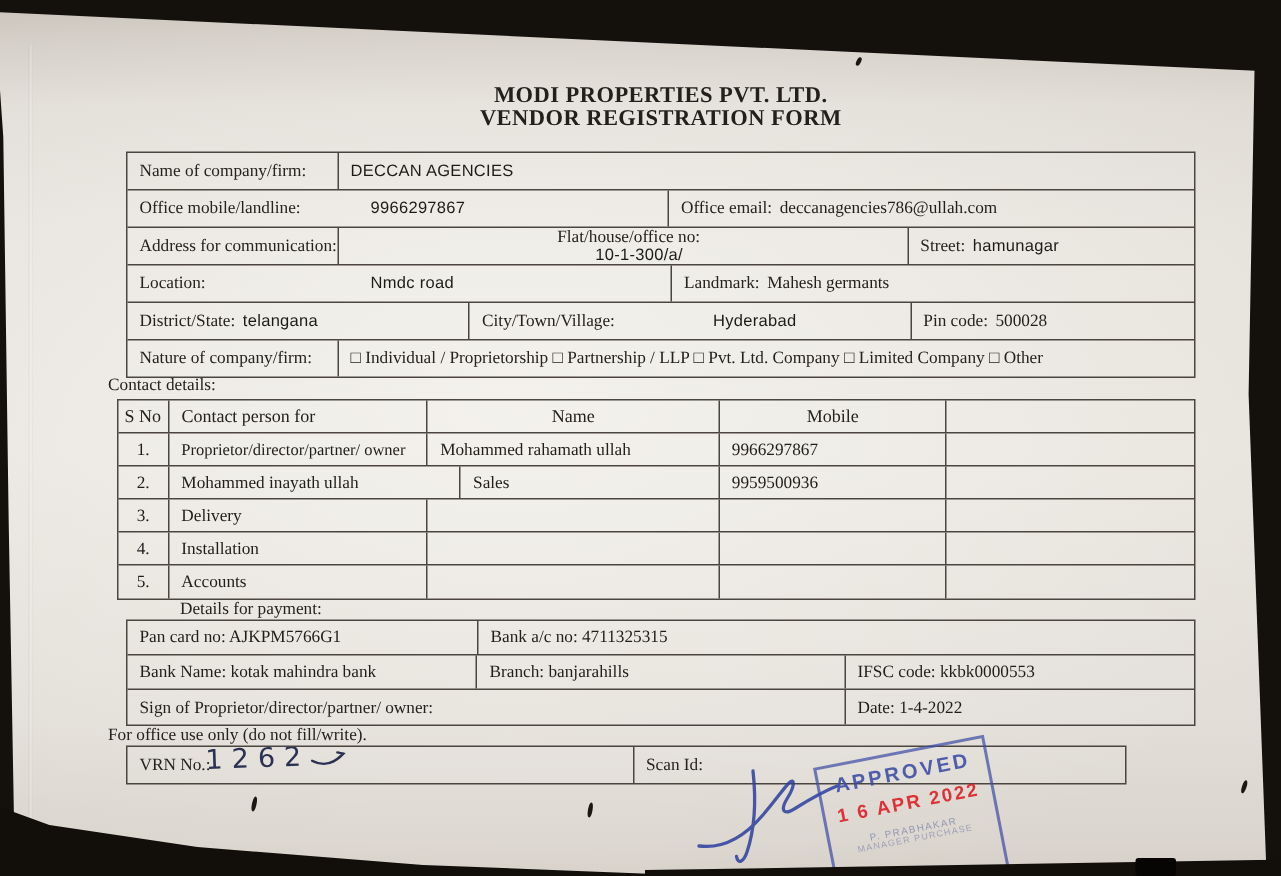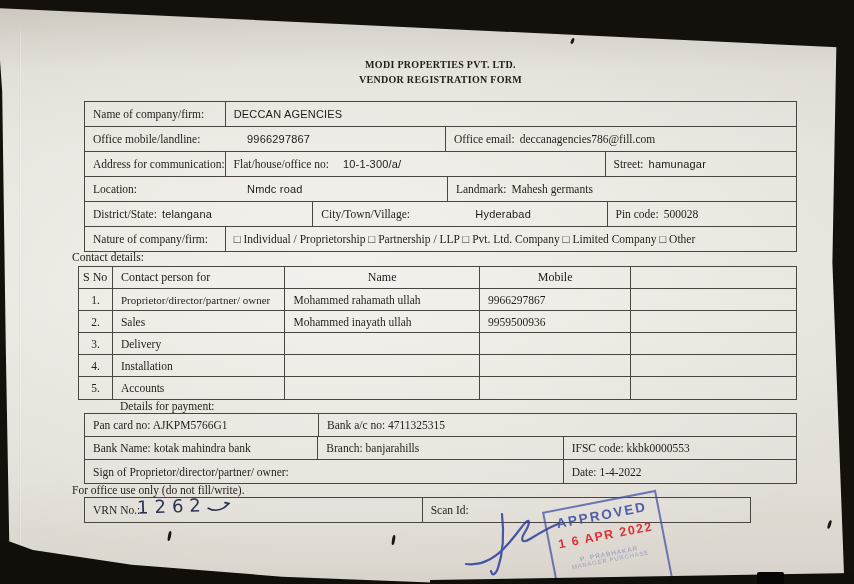--- a/index.html
+++ b/index.html
@@ -19,21 +19,21 @@
     clip-path:polygon(0 0,22% 6%,58% 55%,100% 100%,0 100%);}
   .bl-dark{position:absolute;left:0;bottom:0;width:470px;height:46px;background:#120e0a;
     clip-path:polygon(0 0,7% 26%,28% 58%,60% 84%,100% 100%,0 100%);}
   .bb-dark{position:absolute;left:430px;right:0;bottom:0;height:14px;background:#120e0a;
     clip-path:polygon(0 72%,100% 22%,100% 100%,0 100%);}
   .bb-black{position:absolute;left:757px;top:572px;width:27px;height:12px;background:#070503;border-radius:2px;}
   
   .speck{position:absolute;background:#1c1712;border-radius:45%;}
   
   .title{position:absolute;left:84px;top:57px;width:713px;text-align:center;line-height:15px;
-         font-weight:bold;font-size:10px;letter-spacing:.3px;color:#23201c;}
+         font-weight:bold;font-size:15px;letter-spacing:.3px;color:#23201c;}
   
   .tbl{position:absolute;border:1px solid #4a453e;box-sizing:border-box;background:rgba(255,255,255,0.06);}
   .row{display:flex;box-sizing:border-box;border-bottom:1px solid #4a453e;position:relative;}
   .row:last-child{border-bottom:none;}
   .cell{box-sizing:border-box;border-right:1px solid #4a453e;padding:0 0 0 8px;display:flex;align-items:center;
         overflow:hidden;white-space:nowrap;position:relative;}
   .cell:last-child{border-right:none;}
   .lbl{font-size:11.5px;color:#26221e;}
   .vsans{font-family:"Liberation Sans",sans-serif;font-size:11px;color:#1d1b18;letter-spacing:.2px;}
   .vserif{font-size:11.5px;color:#201d1a;}
@@ -81,29 +81,29 @@
       </div>
     </div>
 
     <div class="row" style="height:25px;">
       <div class="cell" style="width:362px;">
         <span class="lbl">Office mobile/landline:</span>
         <span class="vsans abs-val">9966297867</span>
       </div>
       <div class="cell" style="width:351px;border-right:none;">
         <span class="lbl">Office email:</span>
-        <span class="vserif sp">deccanagencies786@fill.com</span>
+        <span class="vserif sp">deccanagencies786@ullah.com</span>
       </div>
     </div>
 
     <div class="row" style="height:25px;">
       <div class="cell" style="width:141px;">
           <span class="lbl">Address for communication:</span>
         </div>
-      <div class="cell" style="width:381px;">
+      <div class="cell" style="width:381px;flex-direction:column;">
         <span class="lbl">Flat/house/office no:</span>
         <span class="vsans gap">10-1-300/a/</span>
       </div>
       <div class="cell" style="width:191px;border-right:none;">
         <span class="lbl">Street:</span>
         <span class="vsans sp">hamunagar</span>
       </div>
     </div>
 
     <div class="row" style="height:25px;">
@@ -175,25 +175,25 @@
           <span class="vserif">9966297867</span>
         </div>
       <div class="cell" style="width:165px;border-right:none;">
           <span class="vserif"></span>
         </div>
     </div>
     <div class="row" style="height:22px;">
       <div class="cell" style="width:34px;justify-content:center;padding:0;">
           <span class="vserif">2.</span>
         </div>
+      <div class="cell" style="width:195px;">
+          <span class="vserif">Mohammed inayath ullah</span>
+        </div>
       <div class="cell" style="width:173px;">
           <span class="vserif">Sales</span>
-        </div>
-      <div class="cell" style="width:195px;">
-          <span class="vserif">Mohammed inayath ullah</span>
         </div>
       <div class="cell" style="width:152px;">
           <span class="vserif">9959500936</span>
         </div>
       <div class="cell" style="width:165px;border-right:none;">
           <span class="vserif"></span>
         </div>
     </div>
     <div class="row" style="height:22px;">
       <div class="cell" style="width:34px;justify-content:center;padding:0;">

